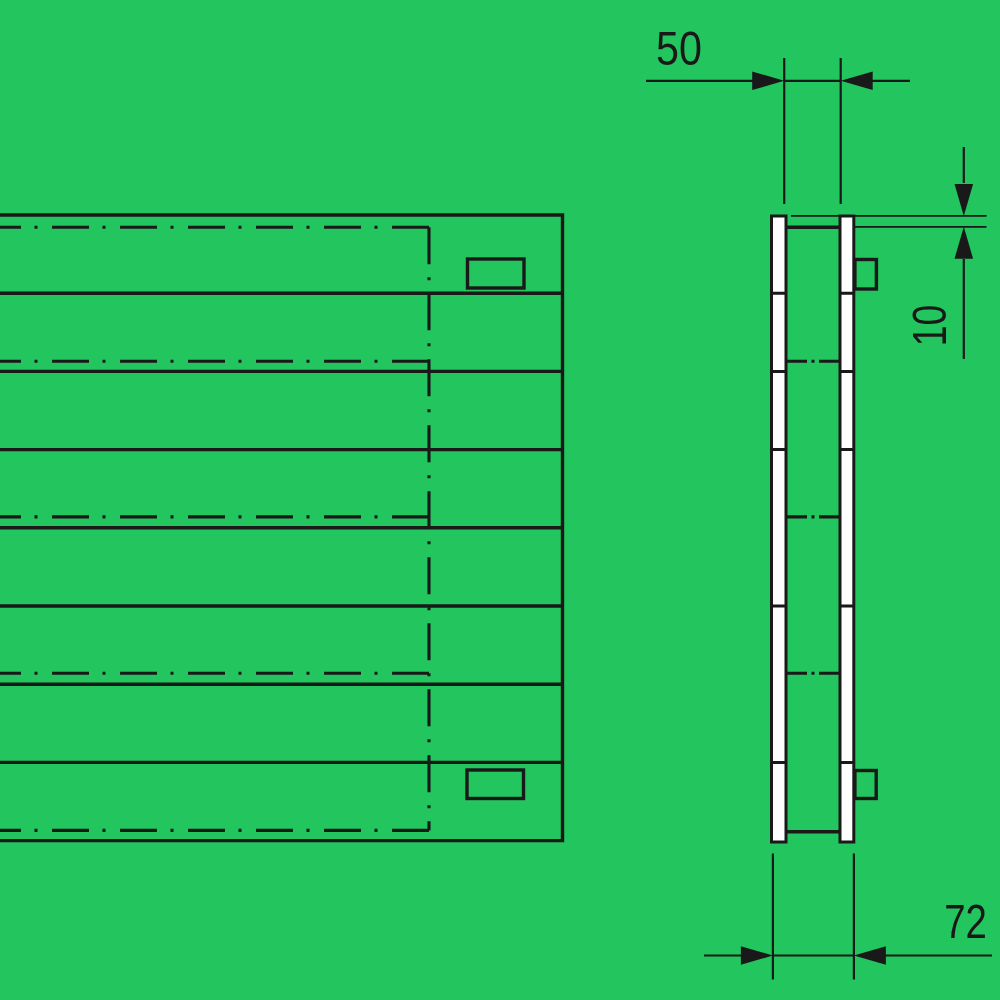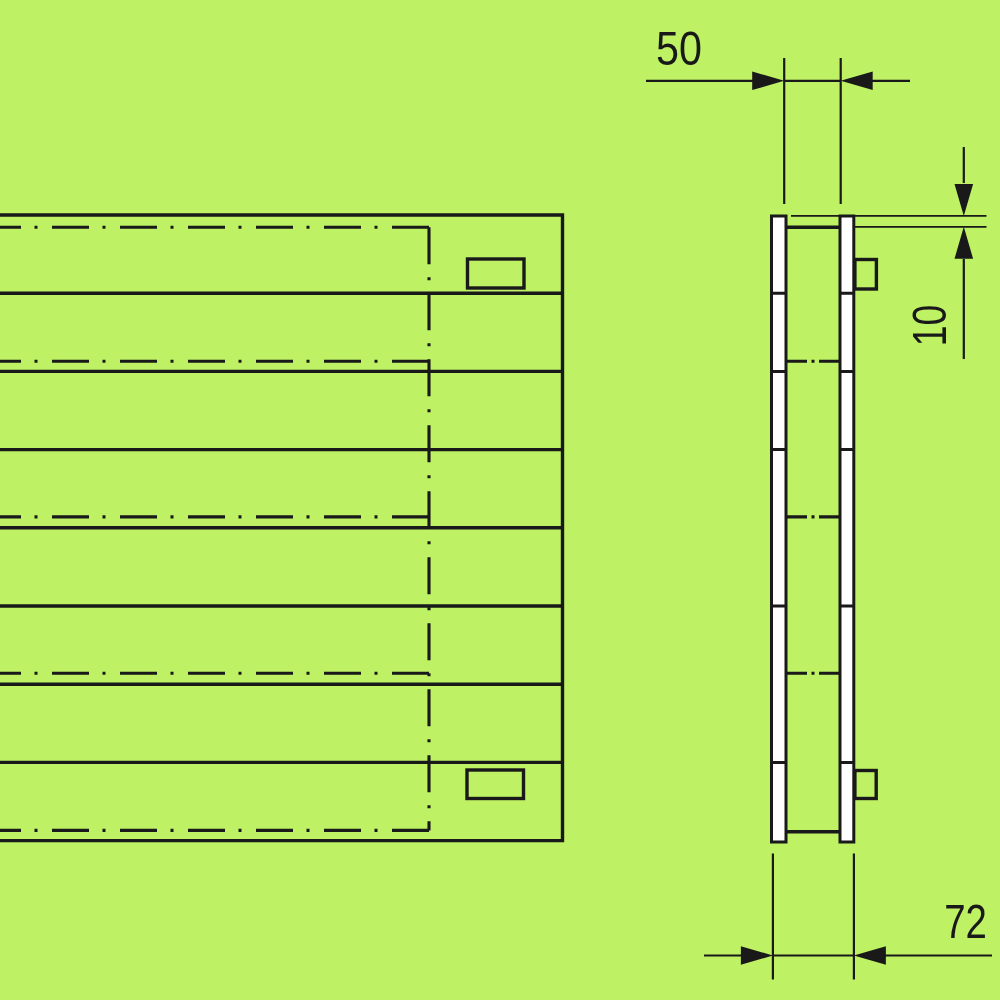--- a/index.html
+++ b/index.html
@@ -1,16 +1,16 @@
 <!DOCTYPE html>
 <html><head>
 <meta charset="utf-8">
 <style>
   html,body{margin:0;padding:0;background:#ffffff;}
-  .page{width:1000px;height:1000px;position:relative;background:#bef264;overflow:hidden;}
+  .page{width:1000px;height:1000px;position:relative;background:#22c55e;overflow:hidden;}
   text{font-family:"Liberation Sans",sans-serif;fill:#191919;}
 </style>
 </head>
 <body>
 <div class="page">
 <svg width="1000" height="1000" viewBox="0 0 1000 1000" xmlns="http://www.w3.org/2000/svg">
   <g fill="none" stroke="#191919" stroke-width="3.4">
 
     <path d="M0 215 H562.5 V840.6 H0"></path>
 

